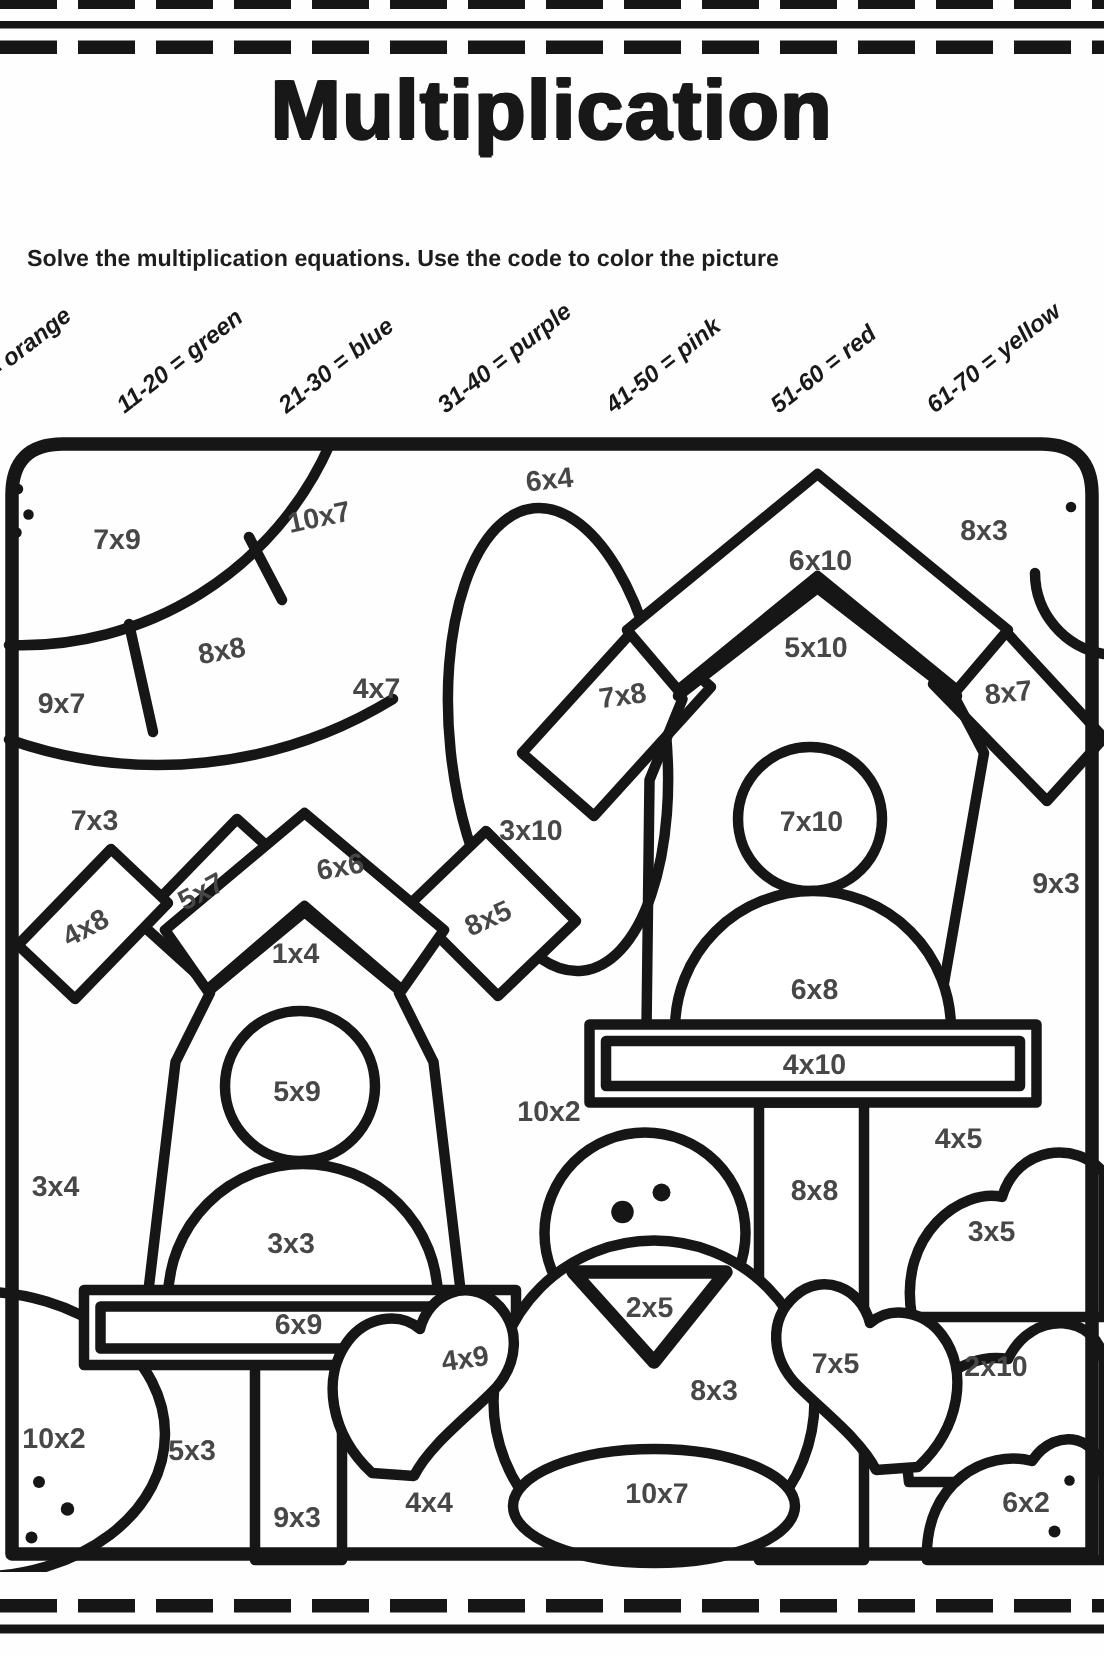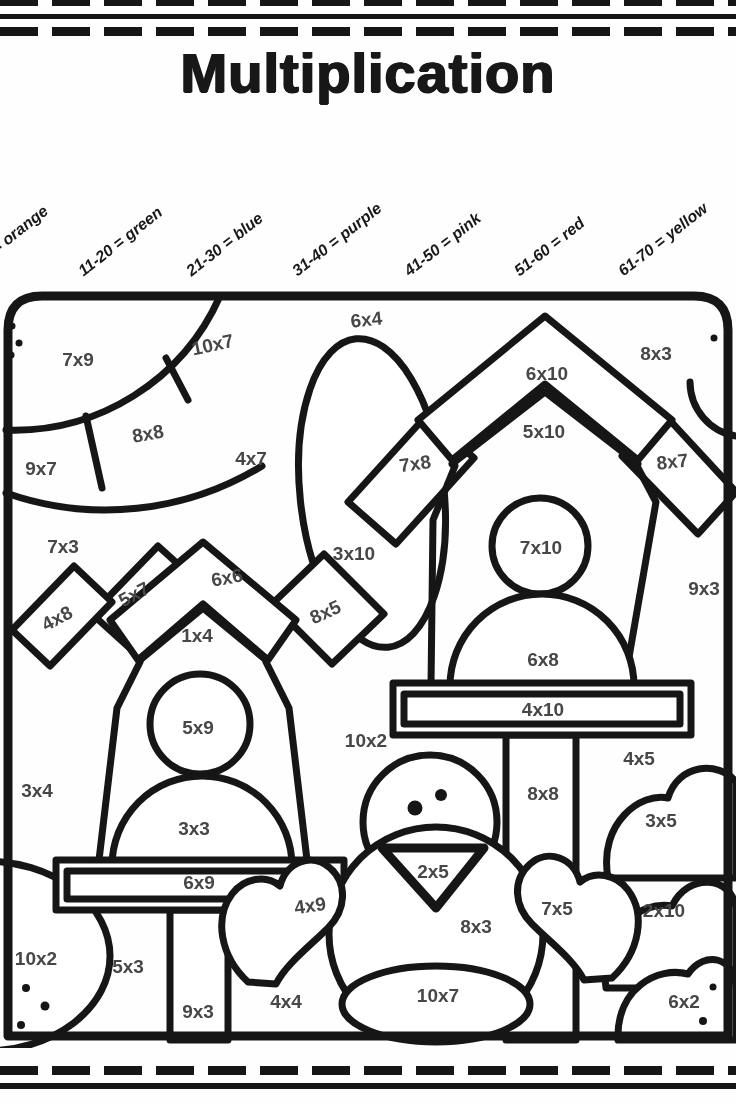--- a/index.html
+++ b/index.html
@@ -30,20 +30,21 @@
 
 <div id="page">
 
   <div class="dashrow" style="top:0;height:6px;"></div>
   <div class="solidrow" style="top:14px;height:5px;"></div>
   <div class="dashrow" style="top:27px;height:9px;"></div>
 
   <div id="title">Multiplication</div>
 
 
+  <div id="instructions">Solve the multiplication equations.  Use the code to color the picture</div>
 
   <div class="code-label" style="left:-30px">1-10 = orange</div>
   <div class="code-label" style="left:86px">11-20 = green</div>
   <div class="code-label" style="left:194px">21-30 = blue</div>
   <div class="code-label" style="left:300px">31-40 = purple</div>
   <div class="code-label" style="left:412px">41-50 = pink</div>
   <div class="code-label" style="left:522px">51-60 = red</div>
   <div class="code-label" style="left:626px">61-70 = yellow</div>
 
   <svg width="736" height="760" viewBox="0 0 736 760">

